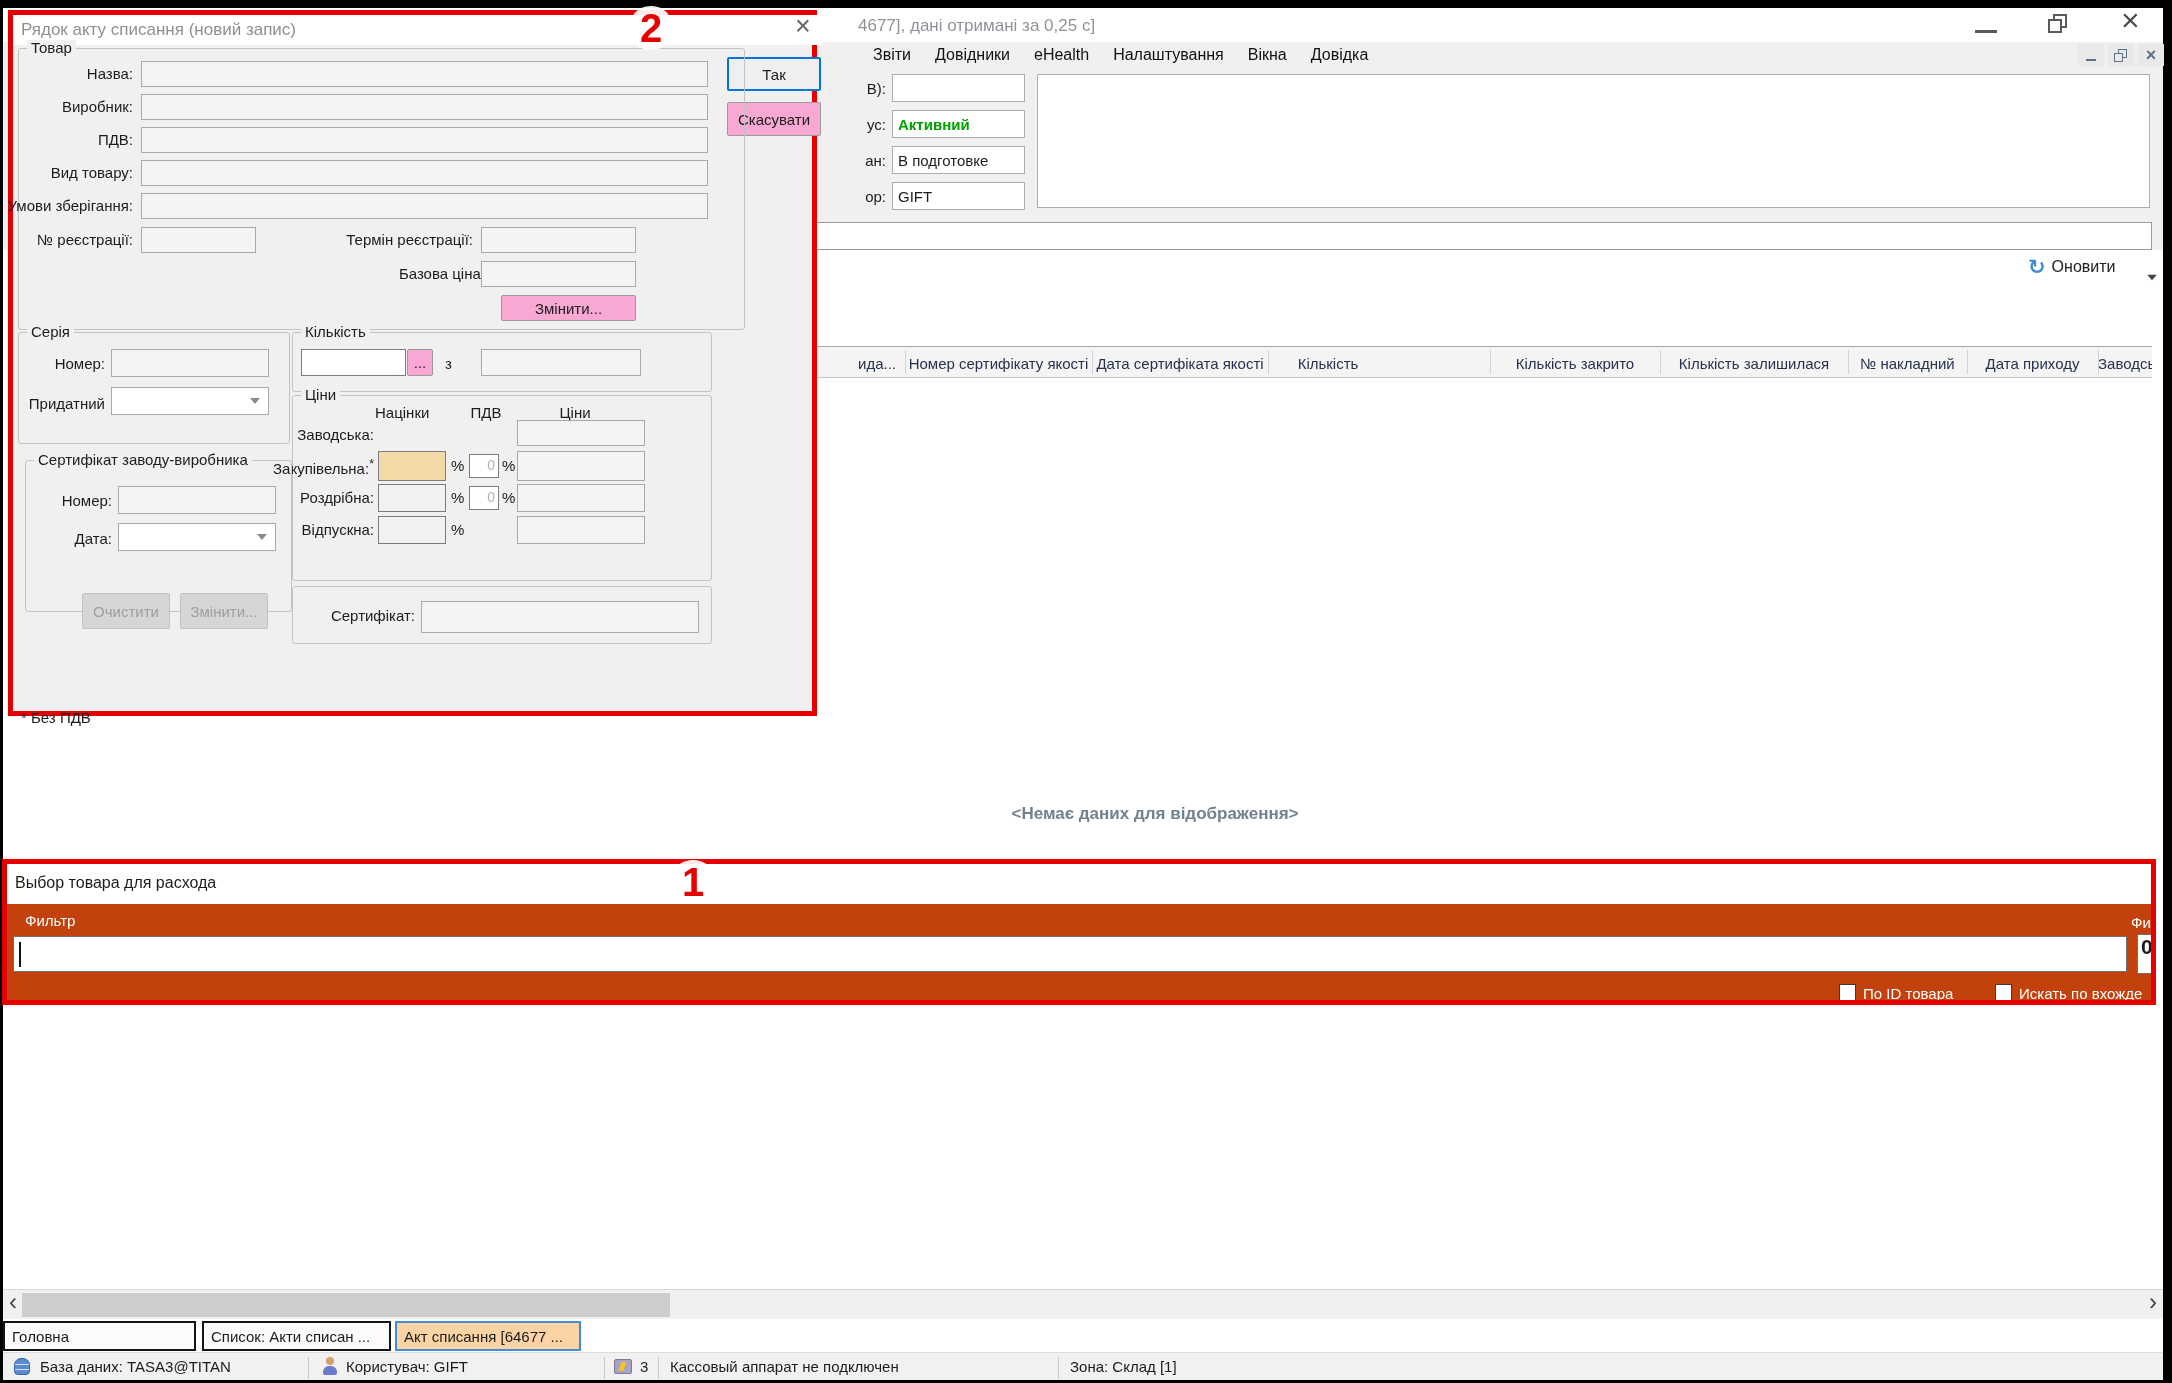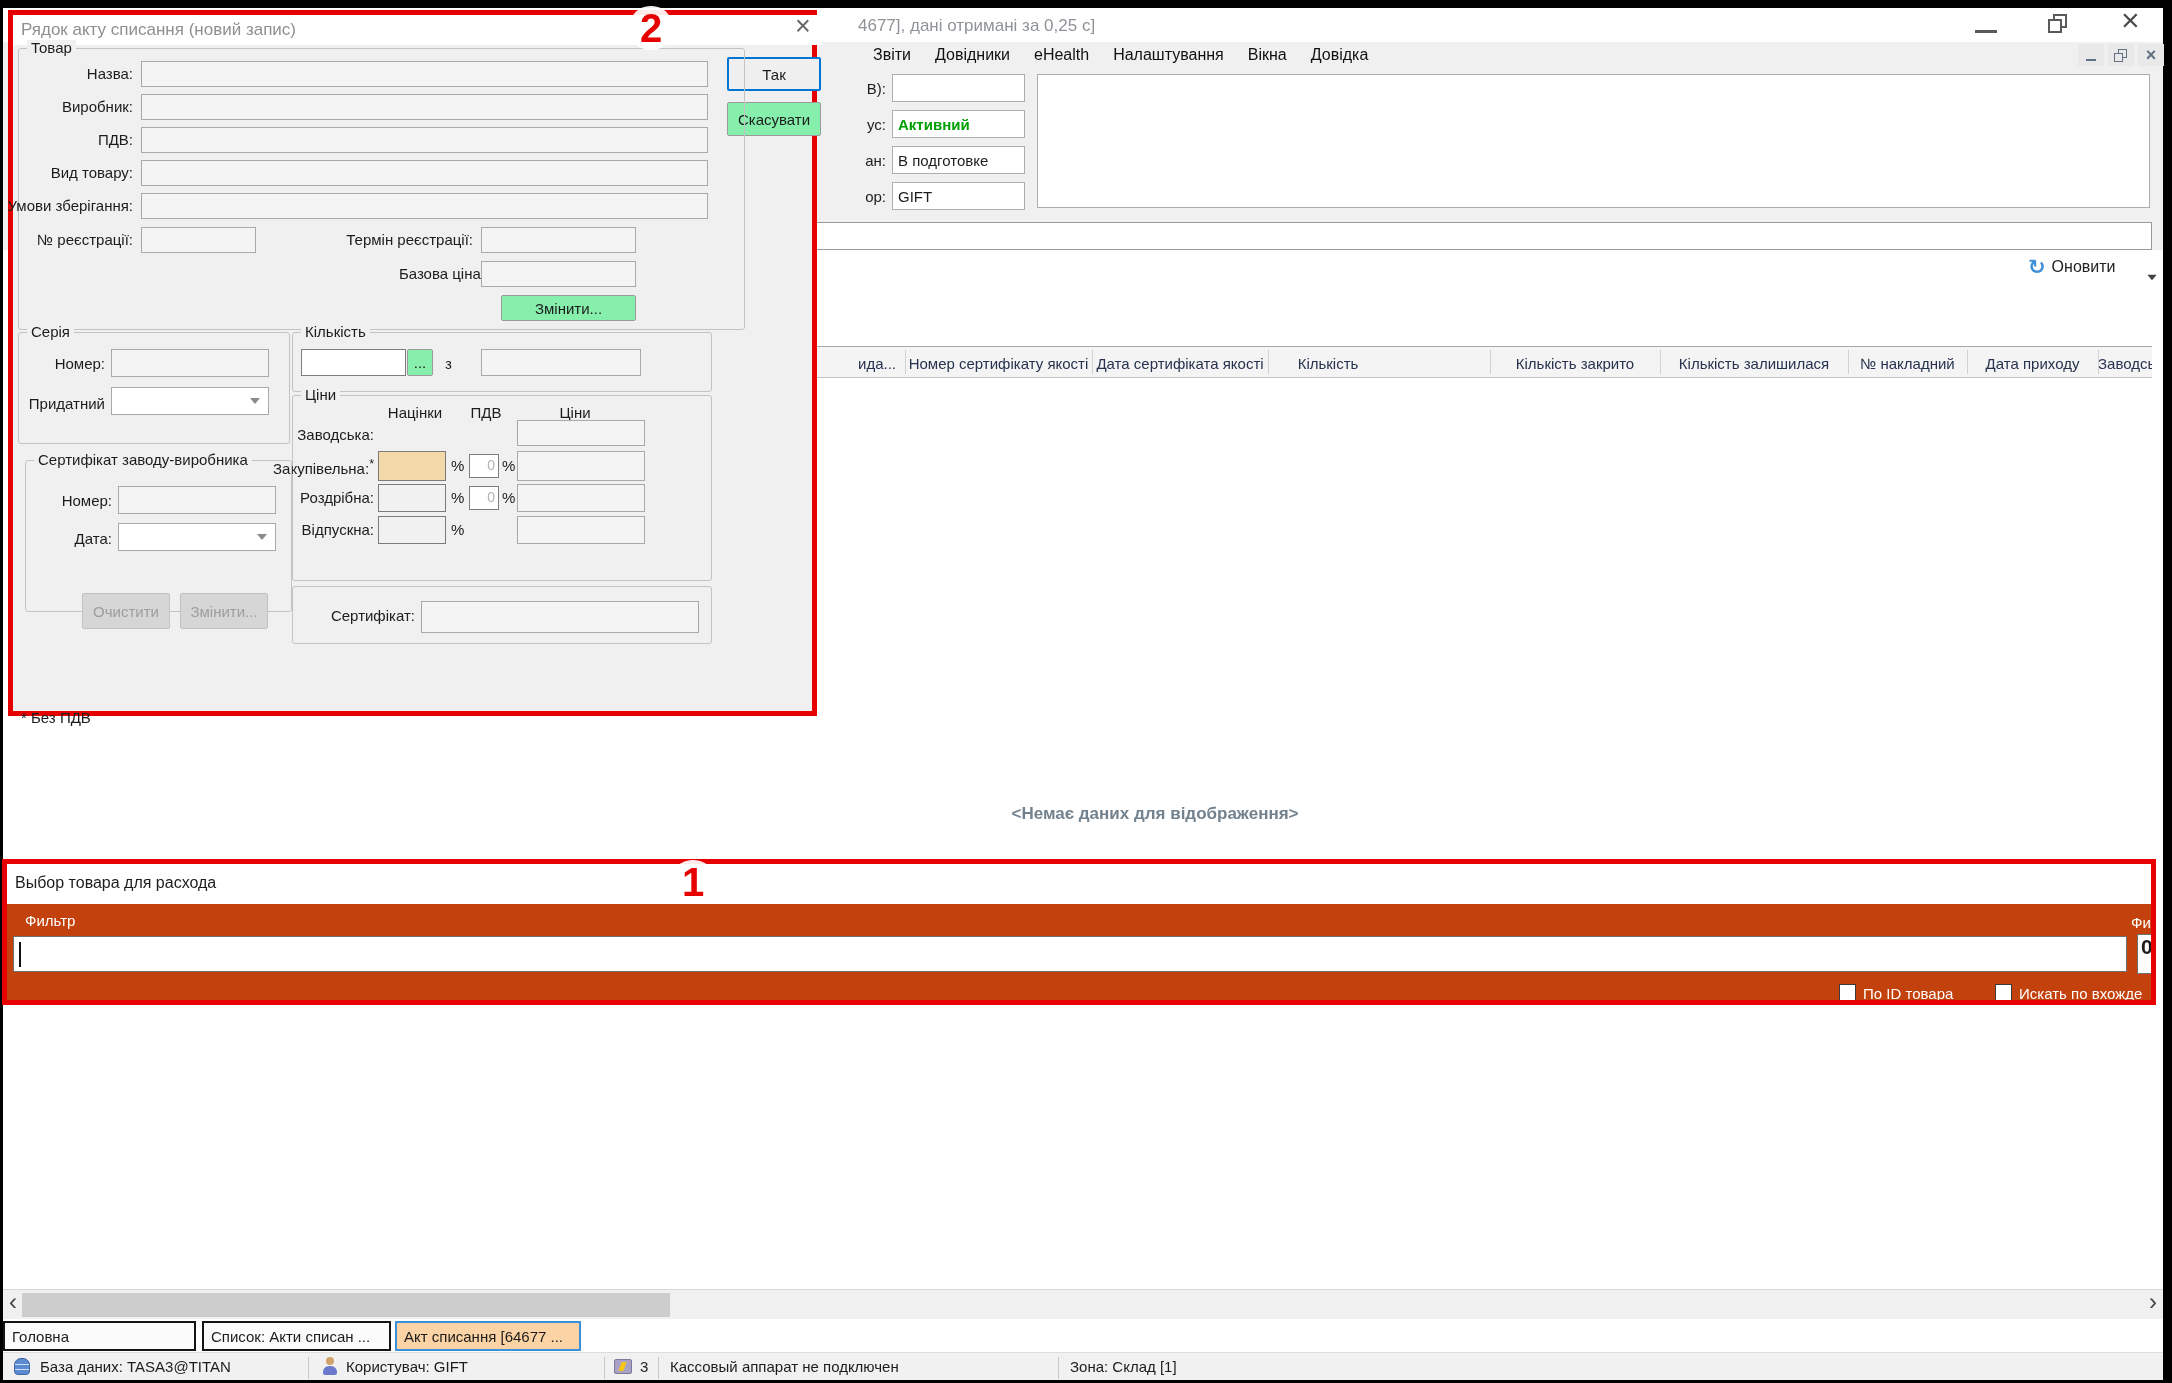--- a/index.html
+++ b/index.html
@@ -4,21 +4,21 @@
 <style>
   *{box-sizing:border-box;margin:0;padding:0}
   html,body{width:2172px;height:1383px}
   body{background:#000;position:relative;overflow:hidden;font-family:"Liberation Sans",sans-serif;color:#1c1c1c}
   .abs{position:absolute}
   .win{background:#fff}
   .band{background:#f0f0f0}
   .inp{background:#fff;border:1px solid #abadb3}
   .ginp{background:#f4f4f4;border:1px solid #a9a9a9}
   .winp{background:#fff;border:1px solid #7d7d7d}
-  .btn{background:#86efac;border:1px solid #9a9a9a;display:flex;align-items:center;justify-content:center;font-size:15px;border-radius:2px}
+  .btn{background:#f9a8d4;border:1px solid #9a9a9a;display:flex;align-items:center;justify-content:center;font-size:15px;border-radius:2px}
   .btn.primary{border:2px solid #0075d7;background:#efefef}
   .btn.disabled{background:#d6d6d6;border-color:#c2c2c2;color:#9e9e9e}
   .grp{position:absolute;border:1px solid #c3c3c3;border-radius:3px}
   .gl{position:absolute;top:-9px;left:8px;background:#f0f0f0;padding:0 4px;font-size:15px;line-height:16px;white-space:nowrap}
   .rl{position:absolute;text-align:right;font-size:15px;white-space:nowrap}
   .ll{position:absolute;font-size:15px;white-space:nowrap}
   .combo{position:absolute;background:#fff;border:1px solid #a9a9a9}
   .chev{position:absolute;right:8px;top:50%;margin-top:-3px;width:0;height:0;border-left:5px solid transparent;border-right:5px solid transparent;border-top:6px solid #8a8a8a}
   .caret-down{width:0;height:0;border-left:6px solid transparent;border-right:6px solid transparent;border-top:7px solid #444}
   .hdrcell{position:absolute;top:8px;font-size:15px;color:#26324e;text-align:center;white-space:nowrap;overflow:hidden}
@@ -182,21 +182,21 @@
   <div class="grp" style="left:279px;top:317px;width:420px;height:60px">
     <span class="gl">Кількість</span>
     <div class="abs winp" style="left:8px;top:16px;width:105px;height:27px"></div>
     <div class="btn abs" style="left:114px;top:16px;width:26px;height:27px">...</div>
     <span class="ll" style="left:152px;top:22px">з</span>
     <div class="abs ginp" style="left:188px;top:16px;width:160px;height:27px"></div>
   </div>
 
   <div class="grp" style="left:279px;top:380px;width:420px;height:186px">
     <span class="gl">Ціни</span>
-    <span class="ll" style="left:82px;top:8px;width:80px;text-align:center">Націнки</span>
+    <span class="ll" style="left:82px;top:8px;width:80px;text-align:left">Націнки</span>
     <span class="ll" style="left:168px;top:8px;width:50px;text-align:center">ПДВ</span>
     <span class="ll" style="left:216px;top:8px;width:132px;text-align:center">Ціни</span>
 
     <span class="rl" style="right:337px;top:30px">Заводська:</span>
     <div class="abs ginp" style="left:224px;top:24px;width:128px;height:26px"></div>
 
     <span class="rl" style="right:337px;top:61px"><span>Закупівельна:</span><sup>*</sup></span>
     <div class="abs" style="left:85px;top:55px;width:68px;height:30px;background:#f3d9a8;border:1px solid #7c7c7c"></div>
     <span class="ll" style="left:158px;top:61px">%</span>
     <div class="abs winp" style="left:176px;top:58px;width:30px;height:24px;text-align:right;padding:2px 3px;font-size:14px;color:#b4b4b4"><span>0</span></div>

